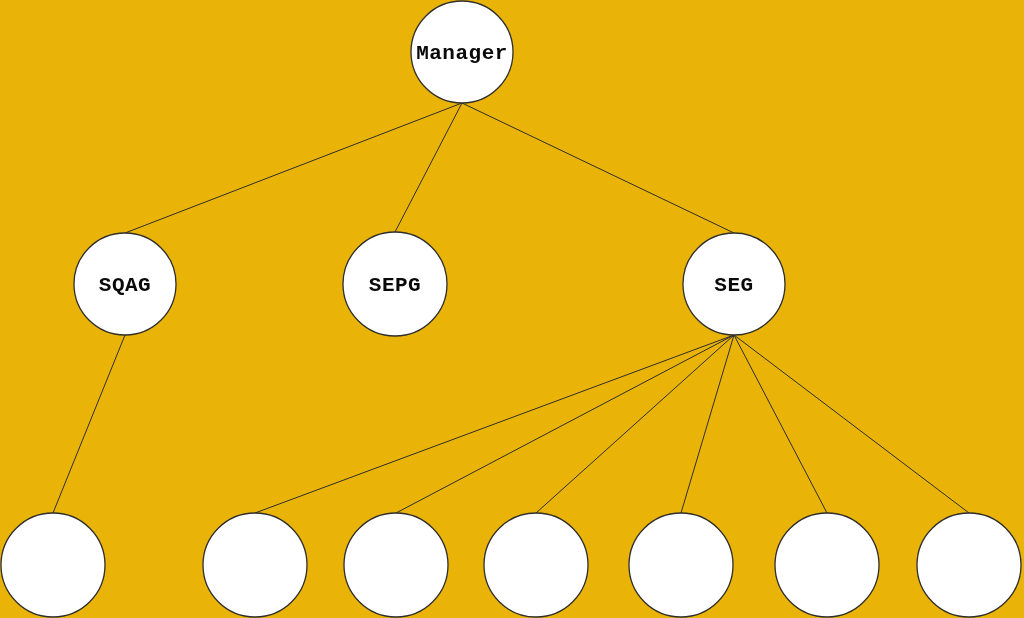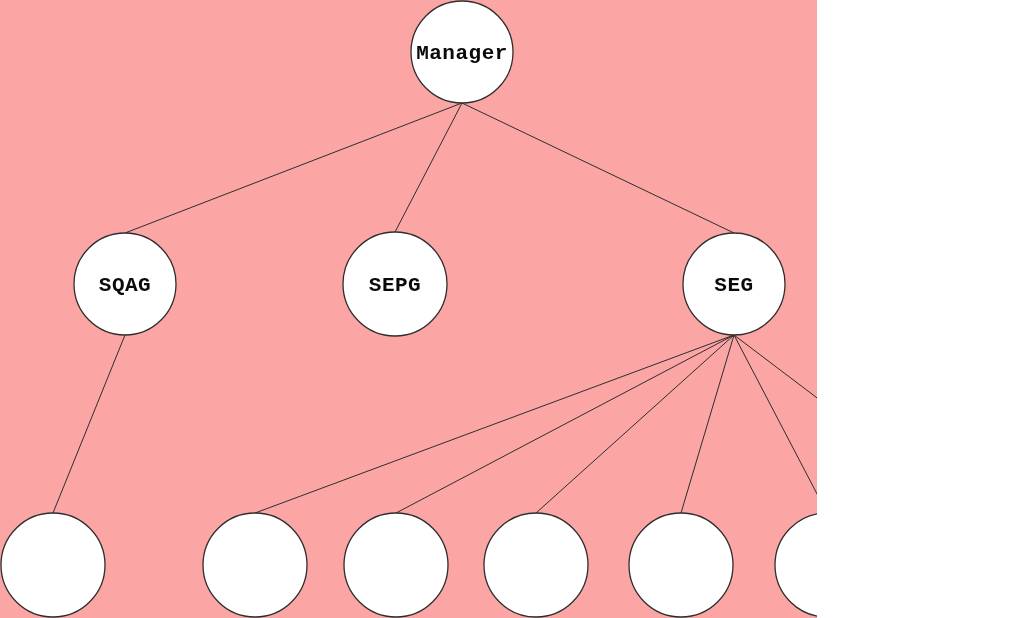--- a/index.html
+++ b/index.html
@@ -2,24 +2,24 @@
 <html><head>
 <meta charset="utf-8">
 <style>
   html, body {
     margin: 0;
     padding: 0;
     background: #ffffff;
   }
   #canvas-wrap {
     position: relative;
-    width: 817px;
+    width: 1024px;
     height: 618px;
     overflow: hidden;
-    background: #fca5a5;
+    background: #eab308;
   }
   svg {
     display: block;
   }
   .node-label {
     font-family: "Liberation Mono", "DejaVu Serif", monospace;
     font-size: 21px;
     font-weight: 700;
     fill: #0a0a0a;
     letter-spacing: 0.5px;

